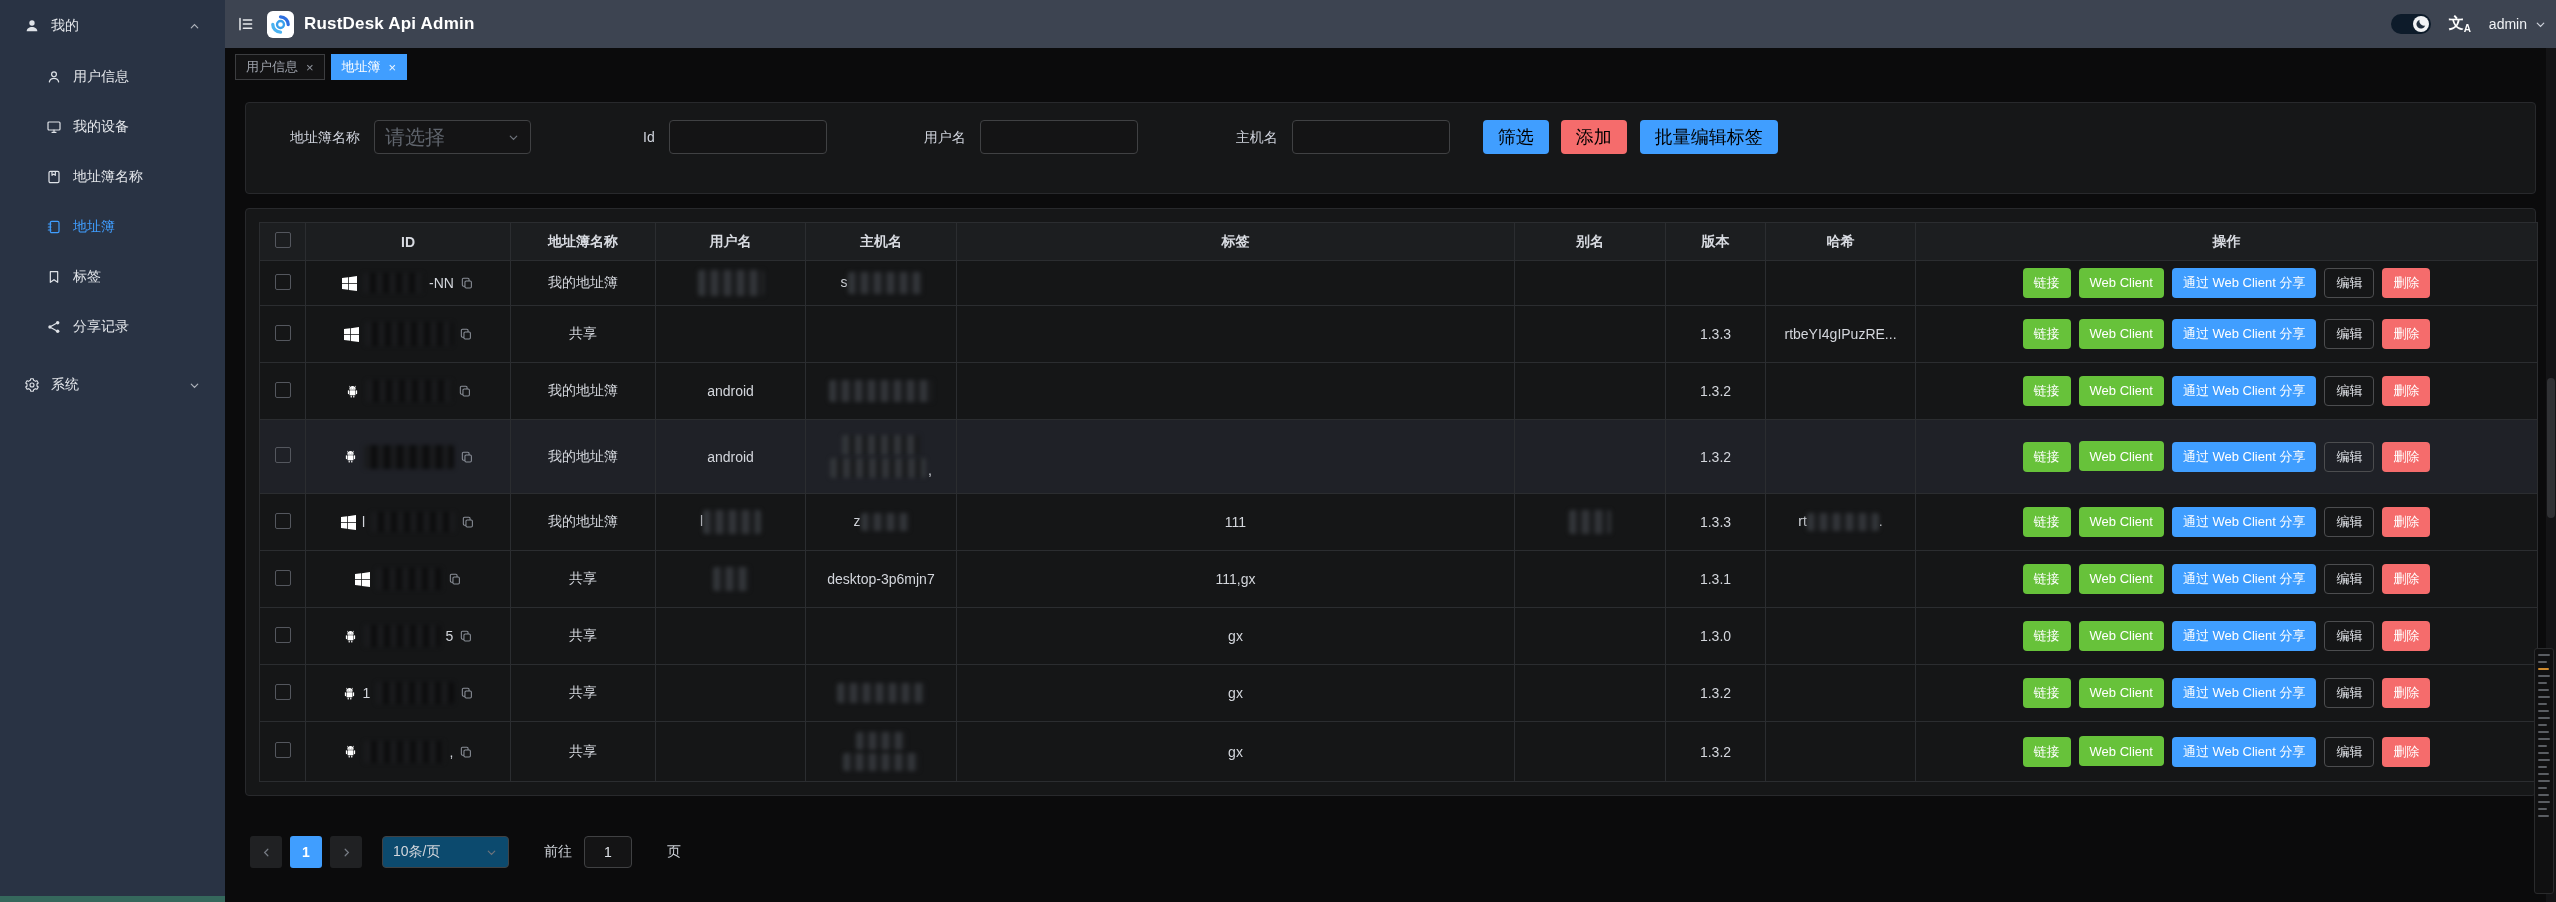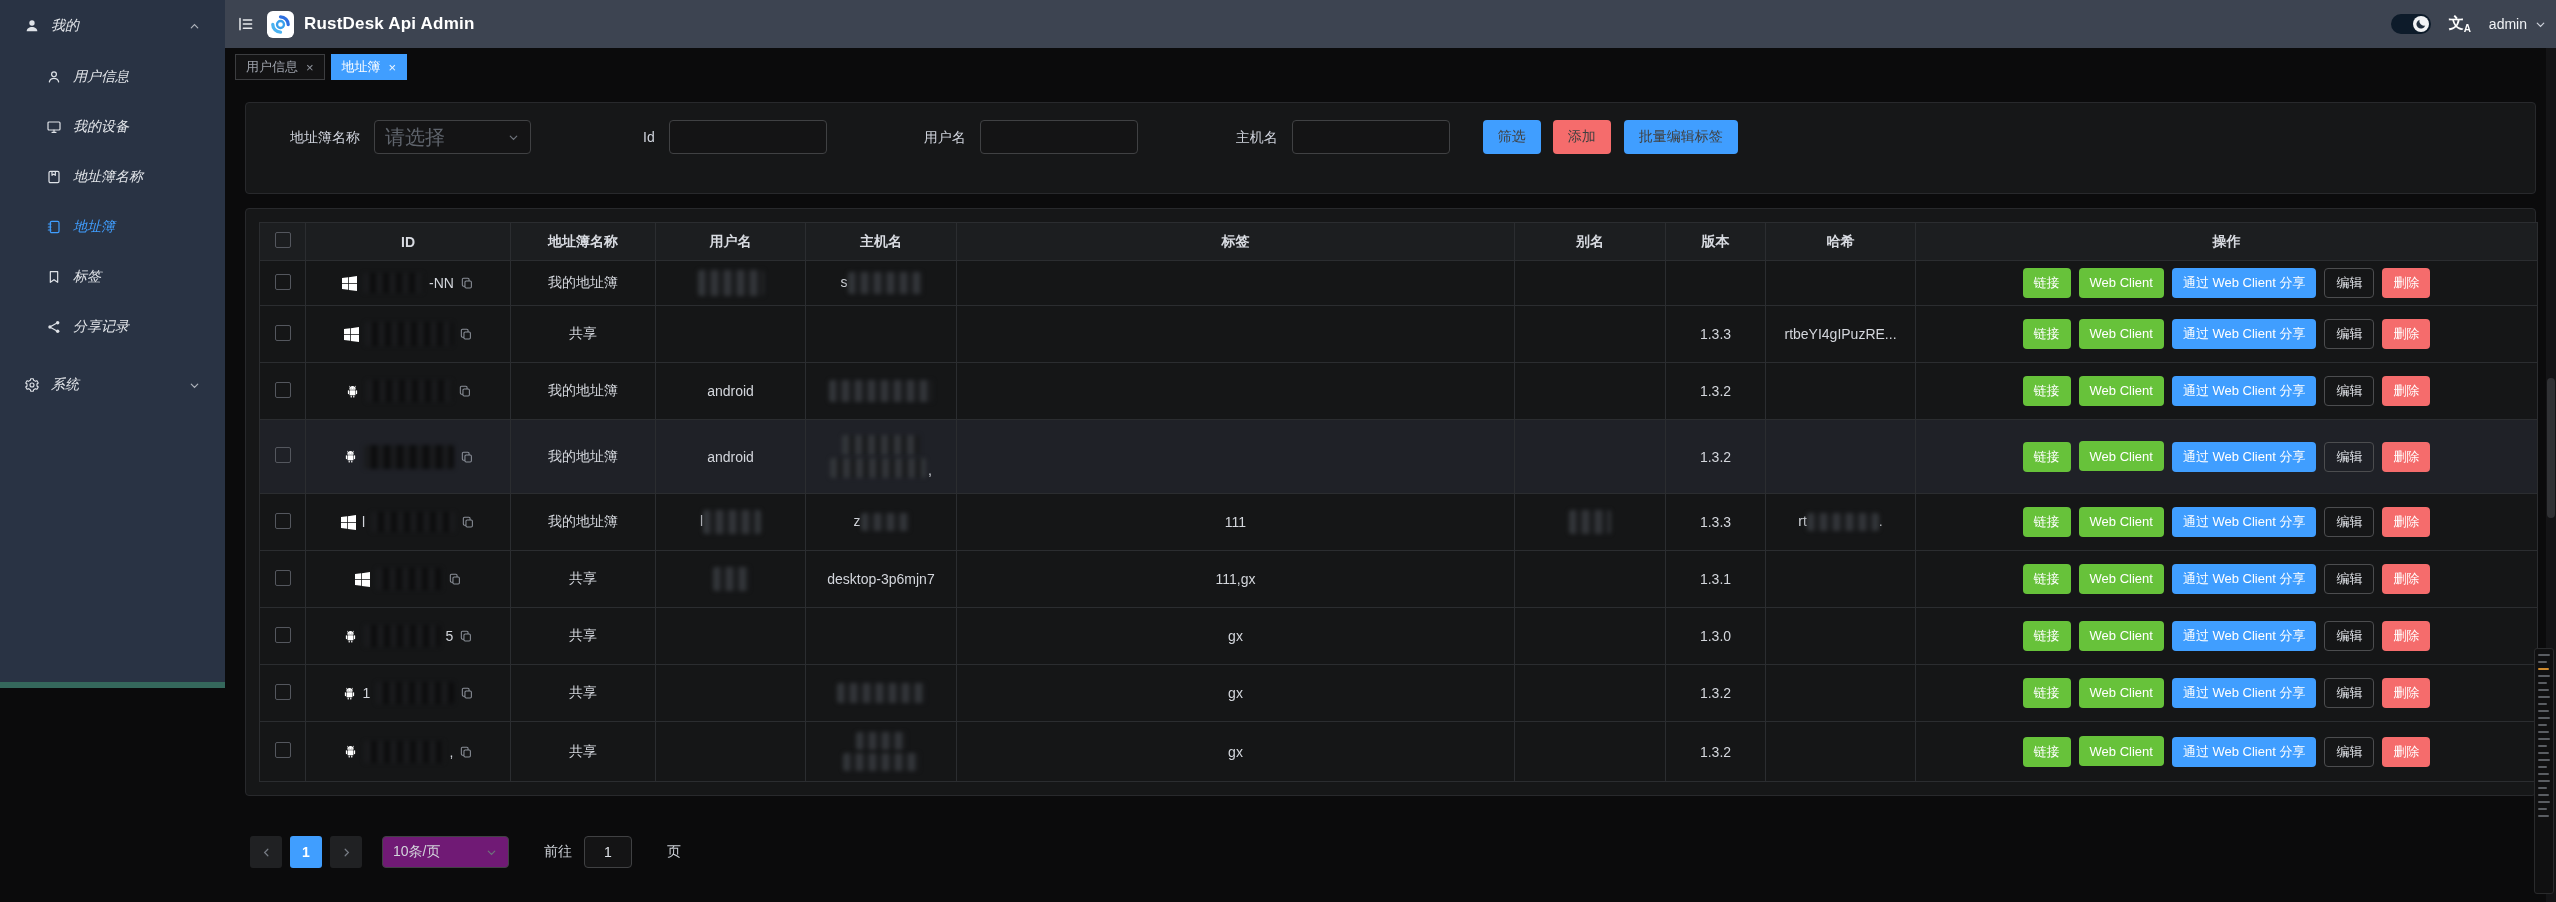--- a/index.html
+++ b/index.html
@@ -1,20 +1,20 @@
 <!DOCTYPE html>
 <html><head>
 <meta charset="utf-8">
 <style>
   html,body{margin:0;padding:0;background:#0b0b0c;}
   body{font-family:"Liberation Sans","DejaVu Sans",sans-serif;-webkit-font-smoothing:antialiased;}
   .app{position:relative;width:2556px;height:902px;background:#0b0b0c;overflow:hidden;}
 
   
-  .sidebar{position:absolute;left:0;top:0;width:225px;height:688px;background:#293344;z-index:5;font-style:italic;}
+  .sidebar{position:absolute;left:0;top:0;width:225px;height:902px;background:#293344;z-index:5;}
   .side-item{display:flex;align-items:center;height:50px;color:#e3e6ea;font-size:14px;cursor:pointer;}
   .side-item .icon{display:inline-flex;margin-right:11px;color:#dfe3e8;}
   .side-item.lvl1{padding-left:24px;height:52px;}
   .side-item.lvl2{padding-left:46px;}
   .side-item.sysitem{margin-top:8px;height:50px;}
   .side-item.active{color:#409eff;}
   .side-item.active .icon{color:#409eff;}
   .side-chev{margin-left:auto;margin-right:24px;color:#aeb3bb;display:inline-flex;}
   .side-strip{position:absolute;left:0;bottom:0;width:225px;height:6px;background:#35685c;}
 
@@ -45,21 +45,21 @@
   
   .filter-card{margin-top:16px;height:92px;padding:17px 0 0 44px;display:flex;align-items:flex-start;}
   .f-label{font-size:14px;color:#cfd3dc;line-height:34px;white-space:nowrap;}
   .select{width:157px;height:34px;margin-left:14px;background:#141415;border:1px solid #404143;border-radius:4px;
           display:flex;align-items:center;justify-content:space-between;padding:0 10px;box-sizing:border-box;cursor:pointer;}
   .select .ph{color:#5f646c;font-size:20px;}
   .select .icon{color:#6e737b;display:inline-flex;}
   .f-input{width:158px;height:34px;margin-left:14px;background:#141415;border:1px solid #404143;border-radius:4px;
            color:#dfe3e8;font-size:14px;padding:0 10px;box-sizing:border-box;outline:none;}
   .ml-id{margin-left:112px;} .ml-user{margin-left:97px;} .ml-host{margin-left:98px;}
-  .btn{height:34px;padding:0 15px;border:none;border-radius:4px;color:#404040;font-size:14px;cursor:pointer;white-space:nowrap;}
+  .btn{height:34px;padding:0 15px;border:none;border-radius:4px;color:#000000;font-size:18px;cursor:pointer;white-space:nowrap;}
   .btn.primary{background:#409eff;} .btn.danger{background:#f56c6c;}
   .btn.b1{margin-left:33px;} .btn.b2{margin-left:12px;} .btn.b3{margin-left:13px;}
 
   
   .table-card{margin-top:14px;padding:13px;}
   table{width:100%;border-collapse:collapse;table-layout:fixed;}
   th,td{border:1px solid #2b2d30;font-size:14px;color:#d3d6dc;text-align:center;padding:0 4px;box-sizing:border-box;}
   th{height:38px;background:#1c1e20;font-weight:bold;color:#d8dbe1;}
   tbody tr{height:57px;background:#151617;}
   tbody tr.hl{background:#1f2127;}
@@ -76,21 +76,21 @@
   .act{height:30px;border-radius:4px;font-size:13px;color:#fff;border:none;padding:0 11px;cursor:pointer;white-space:nowrap;}
   .act + .act{margin-left:8px;}
   .act.success{background:#67c23a;} .act.primary{background:#409eff;} .act.danger{background:#f56c6c;}
   .act.plain{background:transparent;border:1px solid #4c4d4f;color:#e2e5ea;}
 
   
   .pagination{margin-top:40px;display:flex;align-items:center;gap:8px;padding-left:5px;font-size:14px;color:#cdd1d8;}
   .pg-btn{width:32px;height:32px;background:#202123;border:none;border-radius:3px;color:#787d86;font-size:14px;
           display:flex;align-items:center;justify-content:center;cursor:pointer;}
   .pg-btn.active{background:#409eff;color:#fff;font-weight:bold;}
-  .pg-select{width:127px;height:32px;margin-left:12px;background:#701a75;border:1px solid #404143;border-radius:4px;
+  .pg-select{width:127px;height:32px;margin-left:12px;background:#0c4a6e;border:1px solid #404143;border-radius:4px;
              display:flex;align-items:center;justify-content:space-between;padding:0 10px;box-sizing:border-box;color:#d3d6dc;cursor:pointer;}
   .pg-select .icon{color:#6e737b;display:inline-flex;}
   .pg-label{margin-left:27px;}
   .goto-input{width:48px;height:32px;margin-left:4px;background:#141415;border:1px solid #404143;border-radius:4px;
               color:#dfe3e8;font-size:14px;text-align:center;box-sizing:border-box;outline:none;}
 
   
   .scrollbar{position:absolute;right:0;top:48px;width:10px;height:854px;background:#141416;z-index:8;}
   .scroll-thumb{position:absolute;right:1px;top:330px;width:8px;height:140px;background:#303134;border-radius:4px;cursor:pointer;}
   .minimap{position:absolute;right:2px;top:648px;width:20px;height:246px;background:#101011;border:1px solid #2a2b2d;

